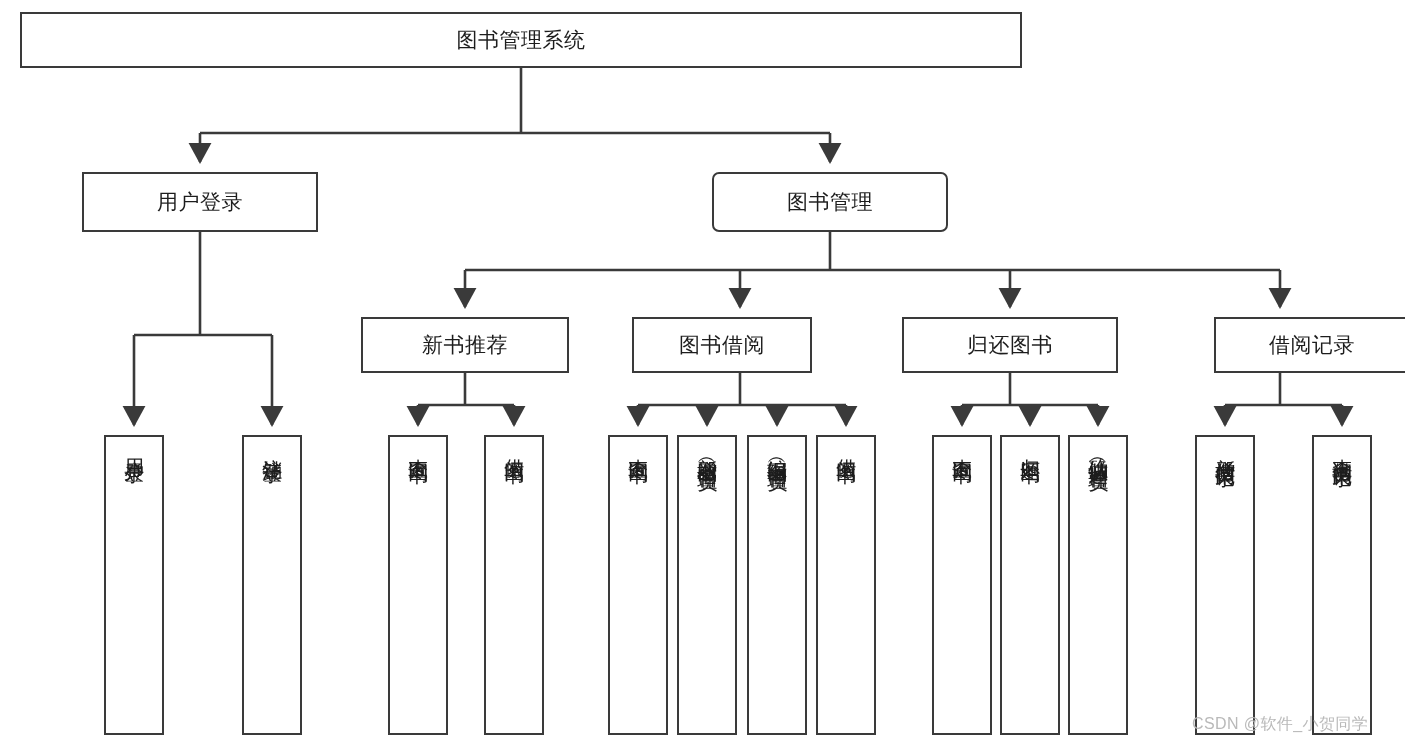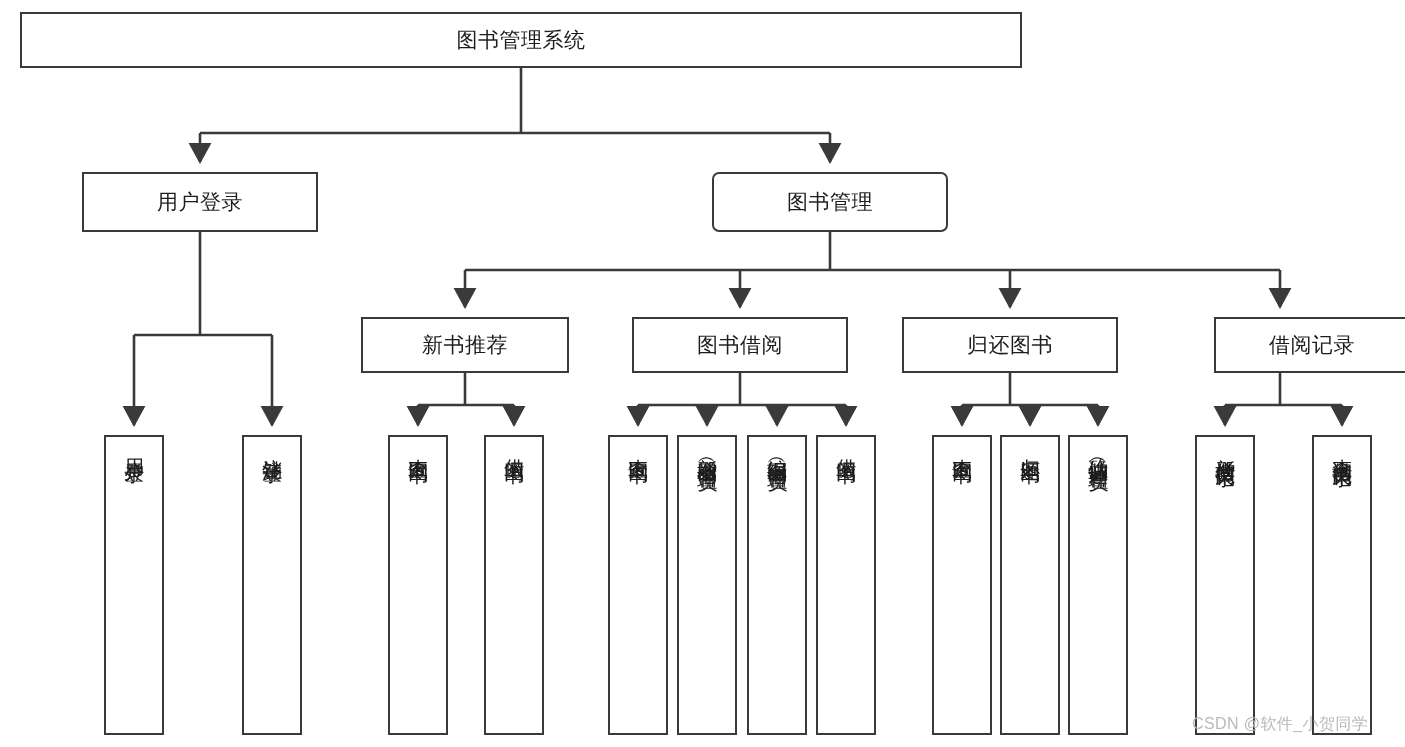--- a/index.html
+++ b/index.html
@@ -133,21 +133,21 @@
   <div class="node" style="left:82px; top:172px; width:236px; height:60px;">
     <span class="label">用户登录</span>
   </div>
   <div class="node" style="left:712px; top:172px; width:236px; height:60px;border-radius:7px;">
     <span class="label">图书管理</span>
   </div>
 
   <div class="node" style="left:361px; top:317px; width:208px; height:56px;">
     <span class="label">新书推荐</span>
   </div>
-  <div class="node" style="left:632px; top:317px; width:216px; height:56px;">
+  <div class="node" style="left:632px; top:317px; width:180px; height:56px;">
     <span class="label">图书借阅</span>
   </div>
   <div class="node" style="left:902px; top:317px; width:216px; height:56px;">
     <span class="label">归还图书</span>
   </div>
   <div class="node" style="left:1214px; top:317px; width:196px; height:56px;">
     <span class="label">借阅记录</span>
   </div>
 
   <div class="node leaf" style="left:104px; top:435px; width:60px; height:300px;">

